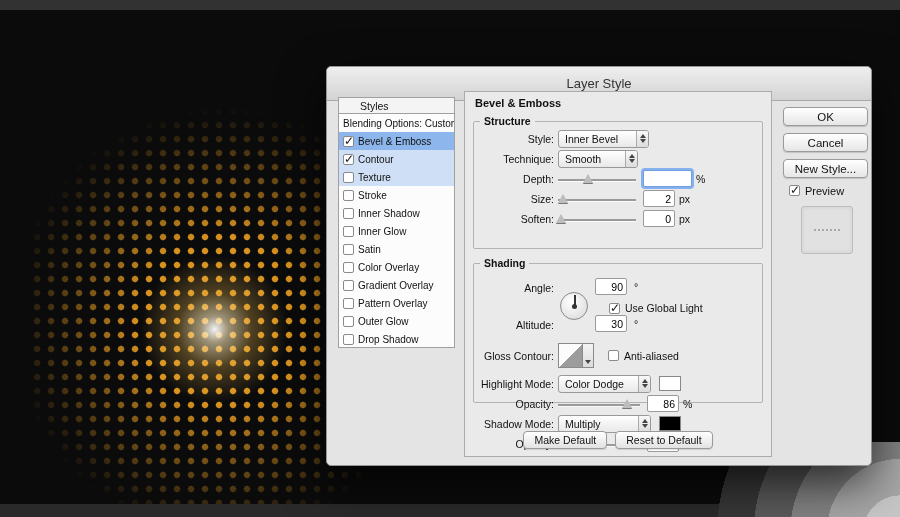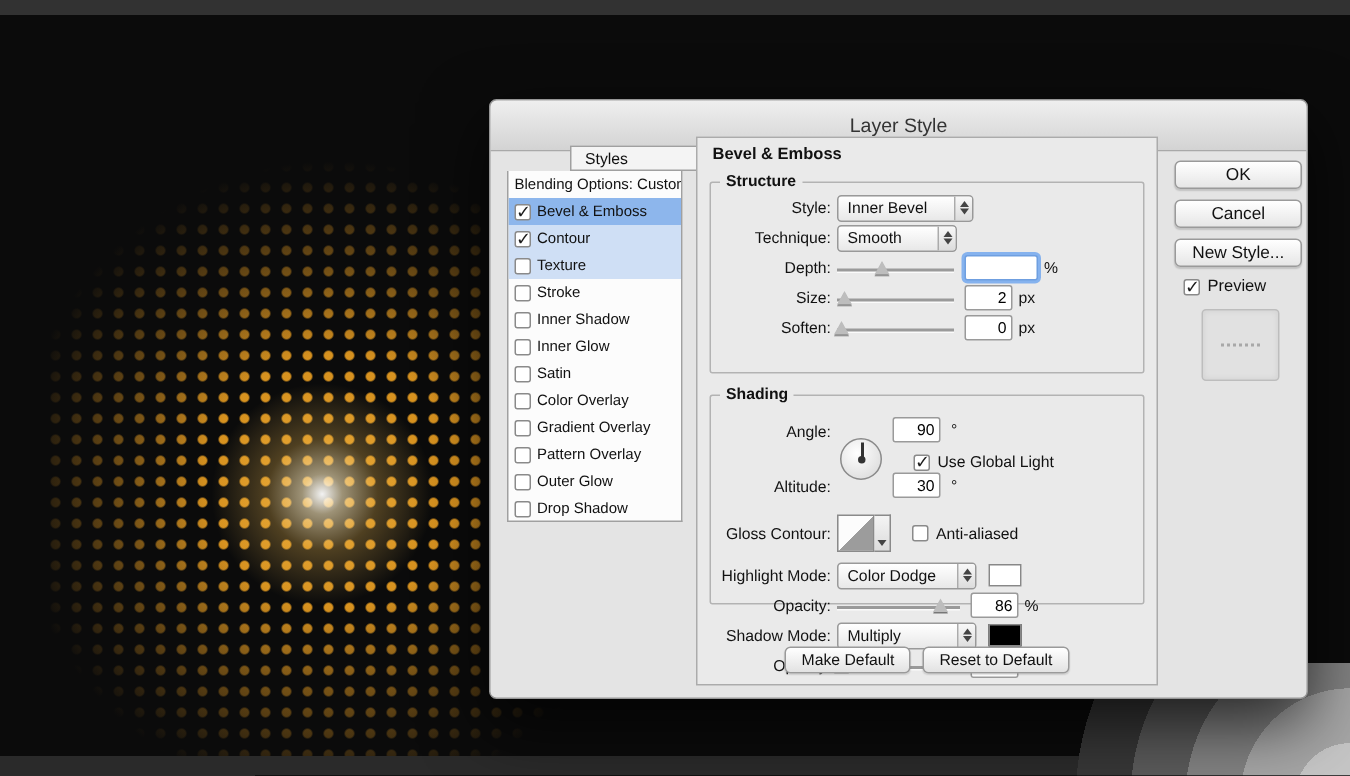--- a/index.html
+++ b/index.html
@@ -25,21 +25,21 @@
   
   .dialog{position:absolute;left:326px;top:66px;width:546px;height:400px;background:#e4e4e4;
     border:1px solid #9696 96;border:1px solid #969696;border-radius:5px;
     box-shadow:0 16px 45px rgba(0,0,0,0.7);z-index:10;}
   .titlebar{height:34px;background:linear-gradient(#efefef,#d3d3d3);border-bottom:1px solid #a9a9a9;
     border-radius:5px 5px 0 0;display:flex;align-items:center;justify-content:center;
     font-size:13px;color:#333;}
 
   
   .styles-header{position:absolute;left:11px;top:30px;width:117px;height:17px;border:1px solid #a0a0a0;
-    background:#f4f4f4;font-size:10.5px;display:flex;align-items:center;padding-left:9px;margin-left:42px;}
+    background:#f4f4f4;font-size:10.5px;display:flex;align-items:center;padding-left:21px;}
   .styles-list{position:absolute;left:11px;top:47px;width:117px;height:234px;border:1px solid #a0a0a0;
     border-top:none;background:#fcfcfc;overflow:hidden;}
   .style-row{height:18px;display:flex;align-items:center;padding-left:4px;font-size:10px;gap:4px;
     white-space:nowrap;overflow:hidden;}
   .style-row.selected{background:#8db6ec;}
   .style-row.tinted{background:#cfdff5;}
 
   .cb{width:11px;height:11px;border:1px solid #8a8a8a;background:#fff;border-radius:2px;
     position:relative;flex:0 0 auto;}
   .cb.checked::after{content:"\2713";position:absolute;left:0;top:-3px;font-size:12px;color:#1a1a1a;}
@@ -114,21 +114,21 @@
   .panel-footer{position:absolute;left:0;right:0;bottom:7px;display:flex;justify-content:center;gap:8px;}
   .small-btn{height:18px;padding:0 10px;border:1px solid #9a9a9a;border-radius:4px;
     background:linear-gradient(#ffffff,#e2e2e2);font-size:10.5px;display:flex;align-items:center;
     box-shadow:0 1px 1px rgba(0,0,0,0.12);}
 
   
   .right-col{position:absolute;left:456px;top:40px;width:85px;}
   .btn{height:19px;border:1px solid #9a9a9a;border-radius:4px;background:linear-gradient(#ffffff,#e6e6e6);
     font-size:11.5px;display:flex;align-items:center;justify-content:center;margin-bottom:7px;
     box-shadow:0 1px 1px rgba(0,0,0,0.15);}
-  .preview-row{display:flex;align-items:flex-end;gap:5px;margin:6px 0 0 6px;font-size:11px;}
+  .preview-row{display:flex;align-items:flex-start;gap:5px;margin:6px 0 0 6px;font-size:11px;}
   .preview-thumb{margin:9px 0 0 18px;width:52px;height:48px;border:1px solid #bdbdbd;border-radius:3px;
     background:#e1e1e1;box-shadow:inset 0 0 4px rgba(0,0,0,0.08);
     display:flex;align-items:center;justify-content:center;}
   .preview-thumb .dashes{width:26px;border-top:2px dotted #a8a8a8;}
 </style>
 </head>
 <body>
 
 <div class="top-bar"></div>
 <div class="halftone">

